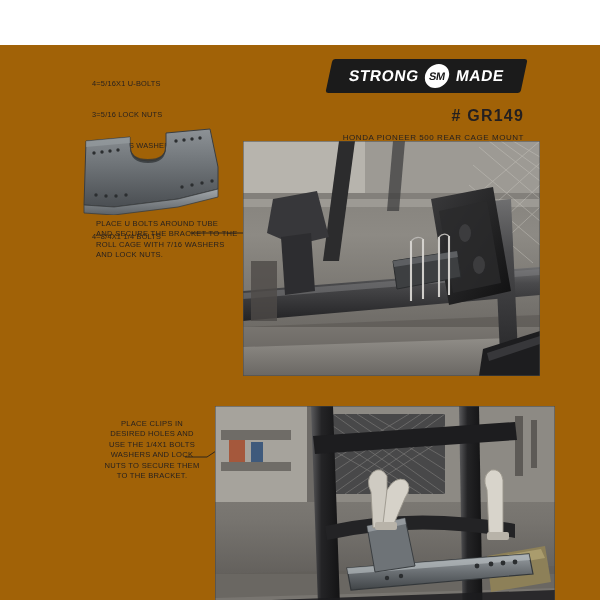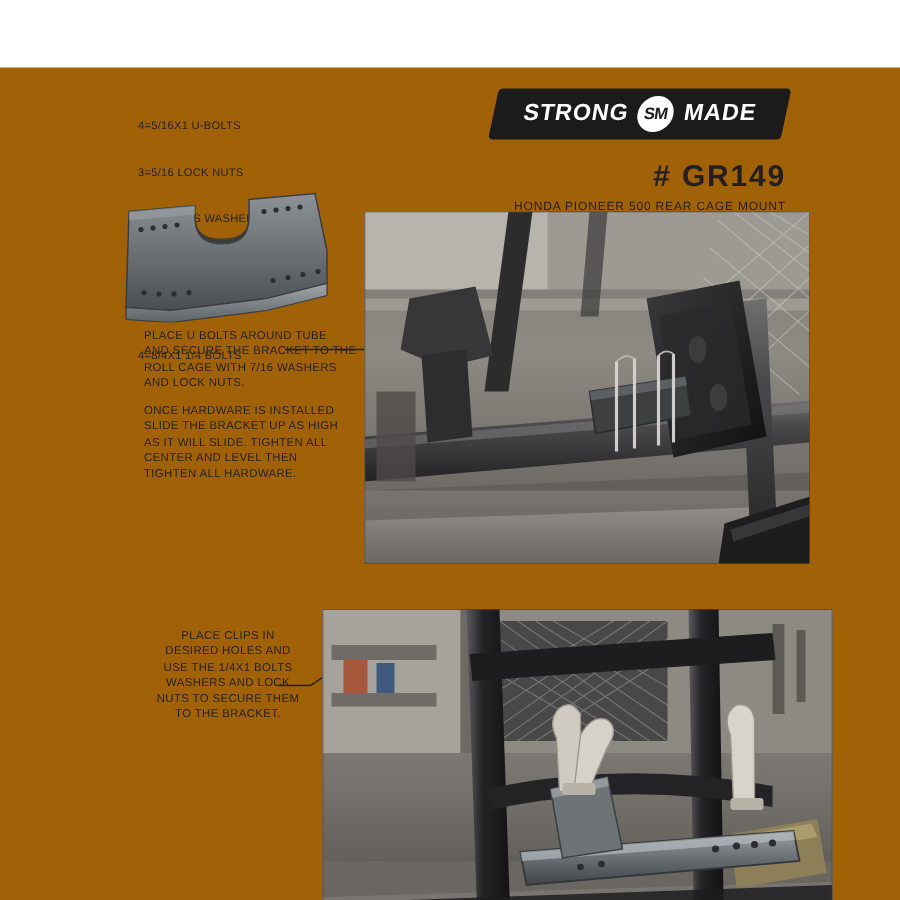--- a/index.html
+++ b/index.html
@@ -85,21 +85,21 @@
     justify-content: center;
     transform: skewX(-9deg);
     letter-spacing: -0.5px;
   }
 
   
   .part-number {
     position: absolute;
     right: 76px;
     top: 62px;
-    font-size: 20px;
+    font-size: 16px;
     font-weight: bold;
     letter-spacing: 1.2px;
     color: #231f20;
   }
   .part-subtitle {
     position: absolute;
     right: 76px;
     top: 88px;
     font-size: 8px;
     letter-spacing: 0.55px;
@@ -223,25 +223,20 @@
         <circle cx="134" cy="54" r="1.7"></circle>
     </g>
 
     <path d="M52,18 Q52,32 70,32 Q88,32 88,18 L88,20 Q88,36 70,36 Q52,36 52,20 Z" fill="#33373a" opacity="0.8"></path>
   </svg>
 
   <div class="instr instr-1">PLACE U BOLTS AROUND TUBE
 AND SECURE THE BRACKET TO THE
 ROLL CAGE WITH 7/16 WASHERS
 AND LOCK NUTS.</div>
-  <div class="instr instr-2">ONCE HARDWARE IS INSTALLED
-SLIDE THE BRACKET UP AS HIGH
-AS IT WILL SLIDE. TIGHTEN ALL
-CENTER AND LEVEL THEN
-TIGHTEN ALL HARDWARE.</div>
   <div class="instr instr-3">PLACE CLIPS IN
 DESIRED HOLES AND
 USE THE 1/4X1 BOLTS
 WASHERS AND LOCK
 NUTS TO SECURE THEM
 TO THE BRACKET.</div>
 
   <svg style="position:absolute;left:190px;top:168px;width:120px;height:40px;" viewBox="0 0 120 40">
     <path d="M0,20 L58,20" stroke="#231f20" stroke-width="0.9" fill="none"></path>
   </svg>

